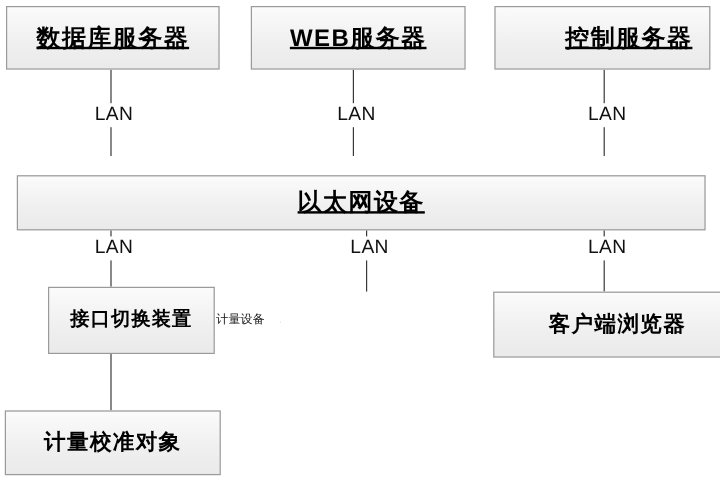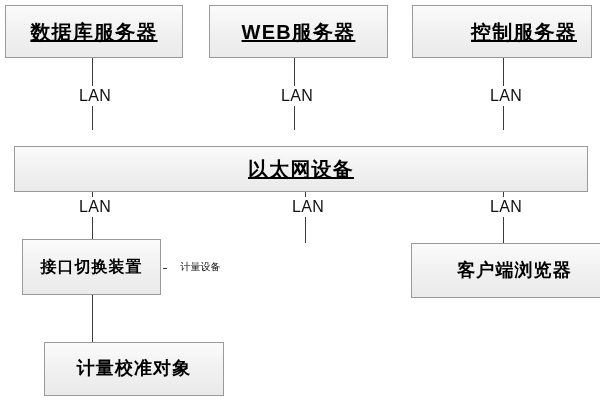--- a/index.html
+++ b/index.html
@@ -130,26 +130,26 @@
   </div>
 
   <div class="node" style="left:412px; top:5px;   width:180px; height:53px;padding-left:44px;">
     <span class="node-label label-lg">控制服务器</span>
   </div>
 
   <div class="node" style="left:14px;  top:130px; width:574px; height:46px;margin-top:16px;">
     <span class="node-label label-lg">以太网设备</span>
   </div>
 
-  <div class="node" style="left:22px;  top:239px; width:139px; height:56px;">
+  <div class="node" style="left:40px;  top:239px; width:139px; height:56px;">
     <span class="node-label label-sm">接口切换装置</span>
   </div>
 
 
   <div class="node" style="left:411px; top:243px; width:207px; height:55px;">
     <span class="node-label label-md">客户端浏览器</span>
   </div>
 
-  <div class="node" style="left:4px;   top:342px; width:180px; height:54px;margin-left:40px;">
+  <div class="node" style="left:4px;   top:342px; width:180px; height:54px;">
     <span class="node-label label-md">计量校准对象</span>
   </div>
 
 </div>
 
 </body></html>

